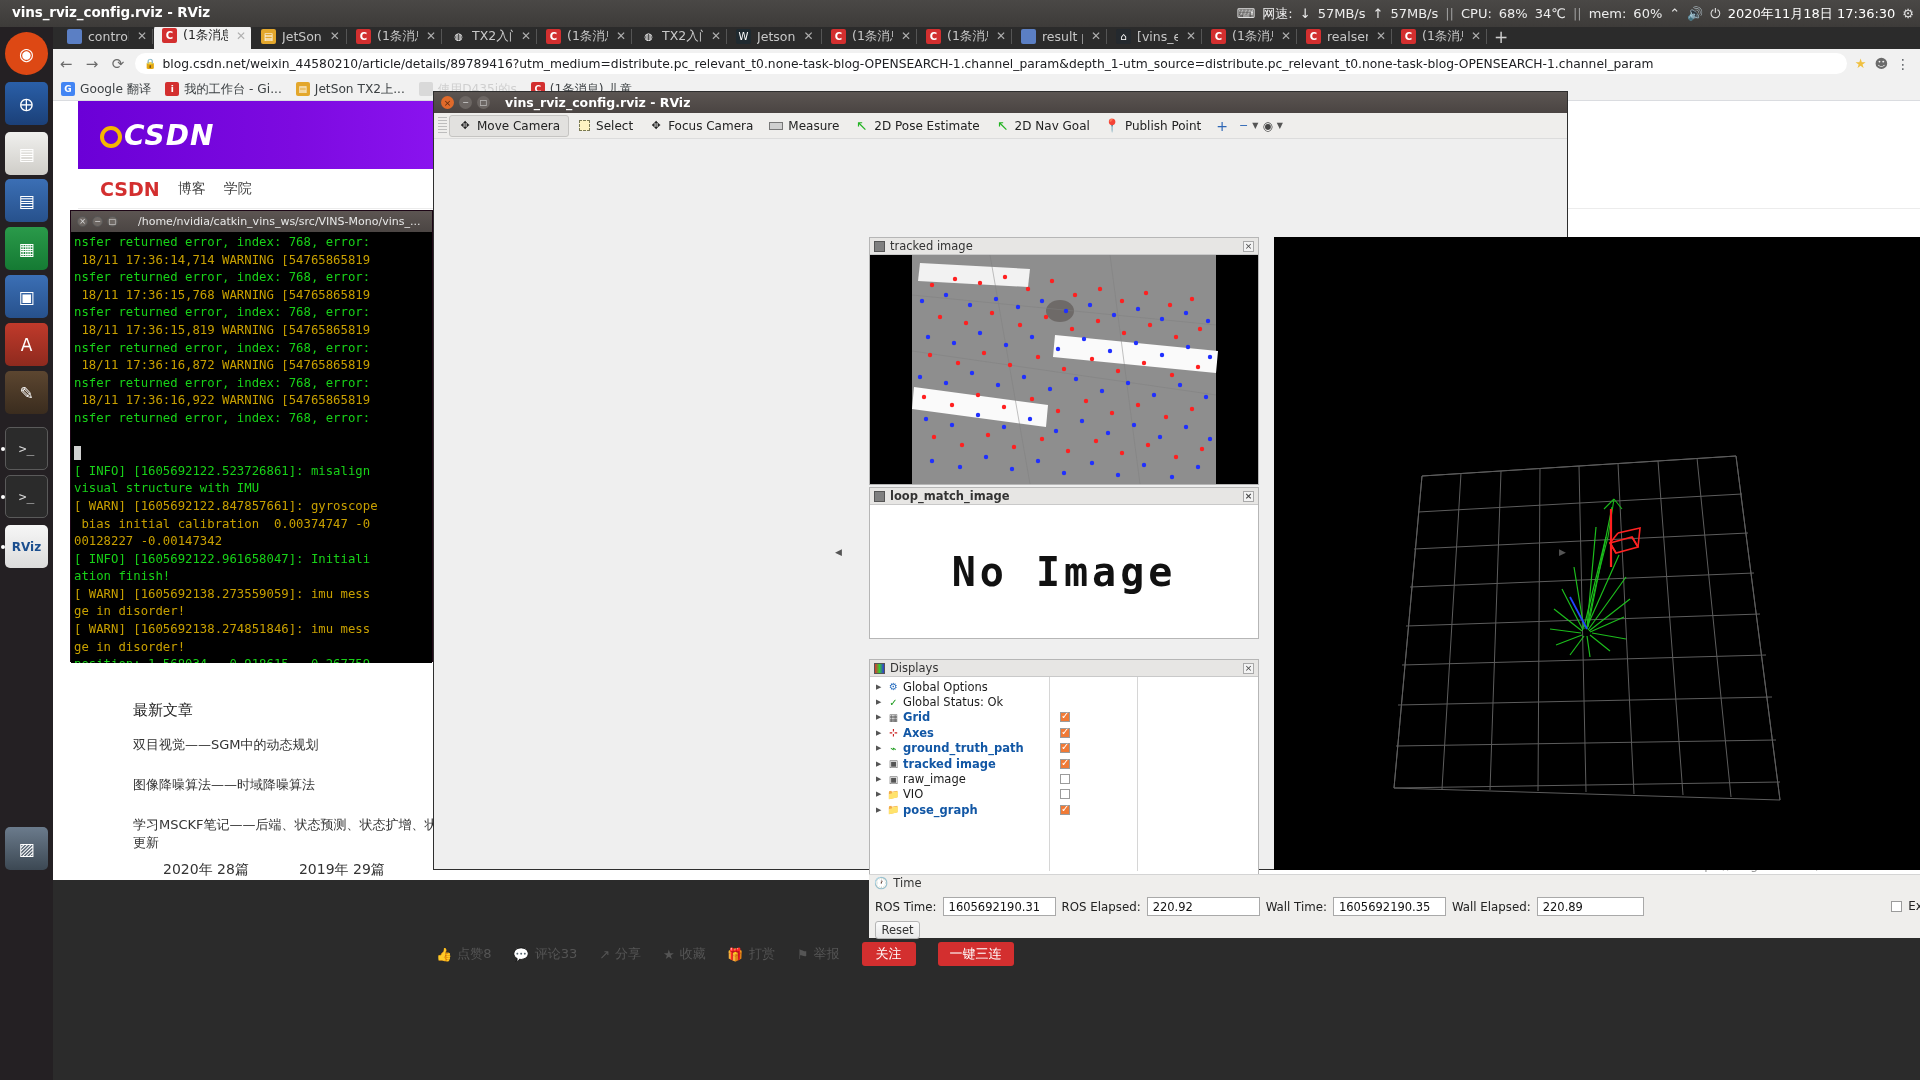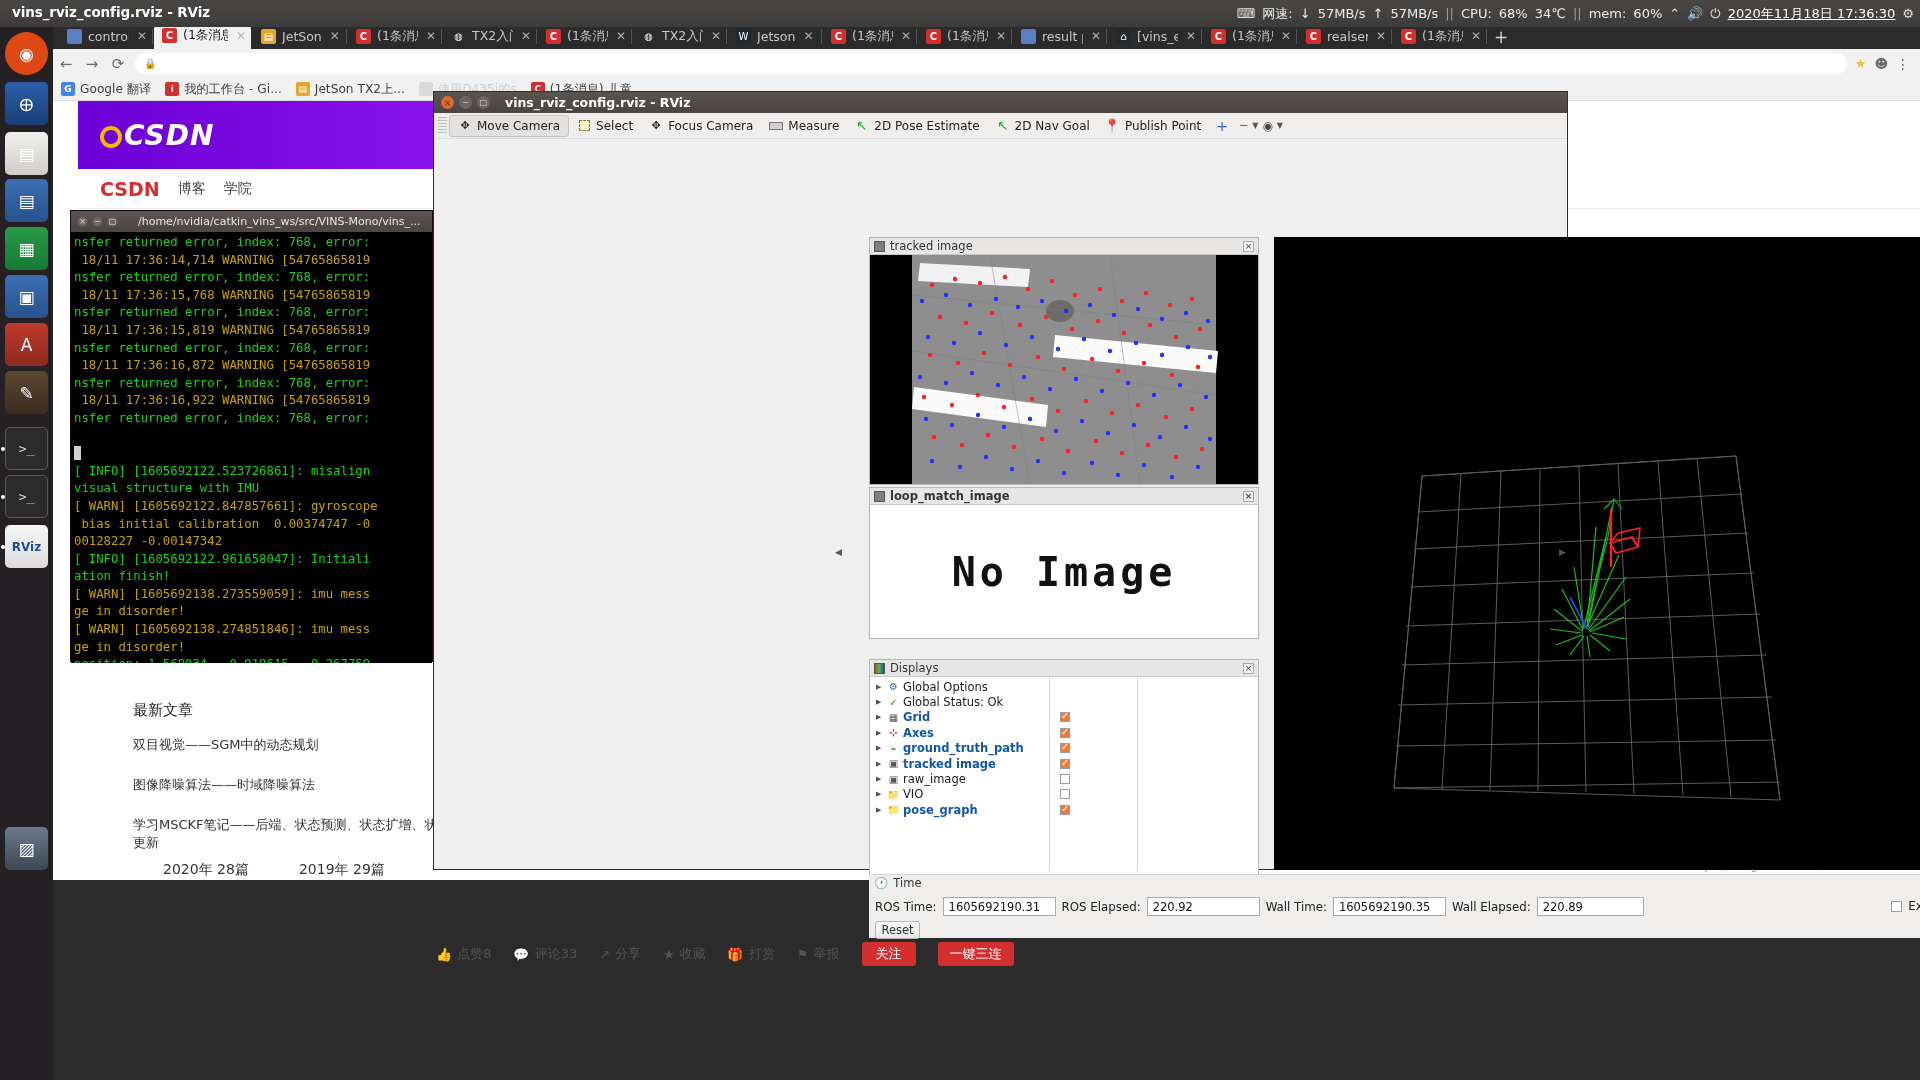--- a/index.html
+++ b/index.html
@@ -10,21 +10,21 @@
 
   
   .unity-panel { position:absolute; left:0; top:0; width:1920px; height:27px;
      background:linear-gradient(#4a4846,#3d3b39); color:#f2f1f0; font-size:13px; }
   .unity-title { position:absolute; left:12px; top:4px; font-weight:bold; font-size:13.5px;
      color:#ffffff; letter-spacing:-0.1px; }
   .tray { position:absolute; right:6px; top:0; height:27px; display:flex; align-items:center;
      gap:7px; font-size:13px; color:#ededed; }
   .tray .sep { color:#9c9c9c; }
   .tray-ico { display:inline-block; font-size:13px; line-height:1; opacity:.92; }
-  .clock { font-size:13px; color:#ffffff;text-decoration:underline; }
+  .clock { font-size:13px; color:#ffffff; }
 
   
   .launcher { position:absolute; left:0; top:27px; width:53px; height:1053px;
      background:rgba(35,30,34,0.86); }
   .l-item { position:absolute; left:5px; width:43px; height:43px; border-radius:5px;
      display:flex; align-items:center; justify-content:center; font-size:17px; color:#fff;
      overflow:hidden; }
   .l-ub { background:#dd4814; border-radius:50%; }
   .l-files { background:linear-gradient(#f0f0ee,#cfcdc8); }
   .l-ff { background:linear-gradient(#2a5fa8,#1b4078); }
@@ -310,20 +310,21 @@
         </div>
       <div class="ch-newtab" id="newtab-btn" style="left: 1441px;">+</div>
     </div>
 
     <div class="ch-toolbar">
       <div class="navbtn">←</div>
       <div class="navbtn">→</div>
       <div class="navbtn">⟳</div>
       <div class="omnibox">
         <span class="lock">🔒</span>
+        <span>blog.csdn.net/weixin_44580210/article/details/89789416?utm_medium=distribute.pc_relevant_t0.none-task-blog-OPENSEARCH-1.channel_param&amp;depth_1-utm_source=distribute.pc_relevant_t0.none-task-blog-OPENSEARCH-1.channel_param</span>
       </div>
       <div class="ch-star">★</div>
       <div class="ch-prof">☻</div>
       <div class="ch-menu">⋮</div>
     </div>
 
     <div class="ch-bookmarks" id="bookmarks-host">
         <div class="bm">
           <span class="bi" style="background:#4285f4">G</span>
           <span>Google 翻译</span>

